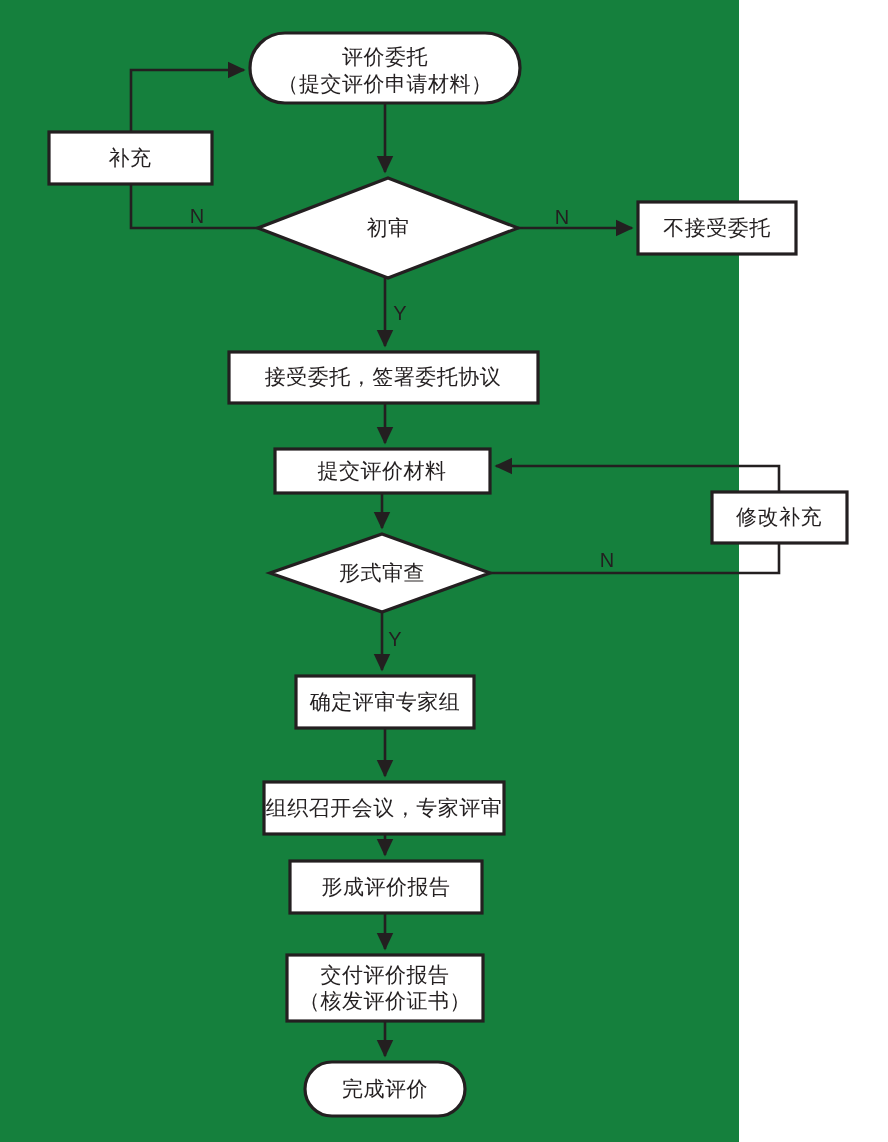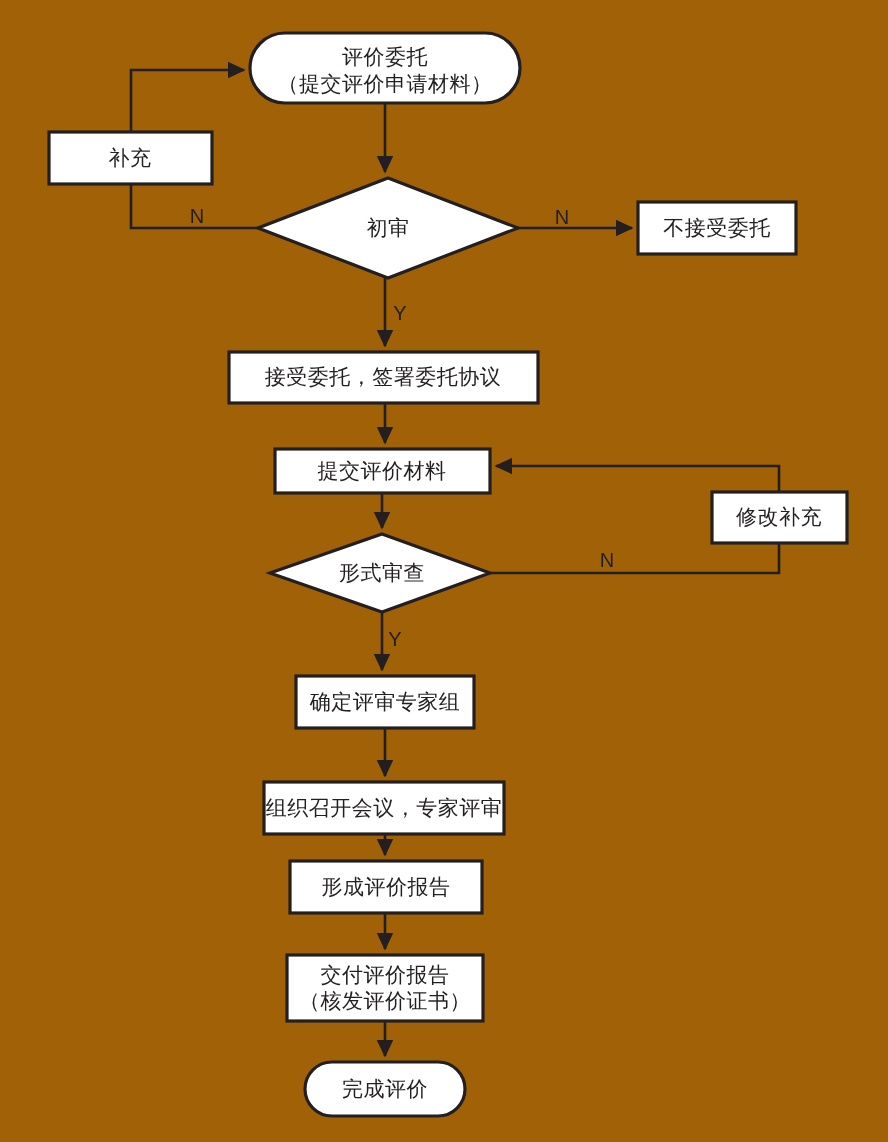--- a/index.html
+++ b/index.html
@@ -8,23 +8,23 @@
     background: #ffffff;
   }
   body {
     width: 888px;
     height: 1142px;
     font-family: "Liberation Sans", "DejaVu Sans", sans-serif;
     overflow: hidden;
   }
   #flow-root {
     position: relative;
-    width: 888px;
+    width: 739px;
     height: 1142px;
-    background: #a16207;
+    background: #15803d;
   }
   svg#flow-svg {
     position: absolute;
     left: 0;
     top: 0;
     width: 888px;
     height: 1142px;
     display: block;
   }
   .shape-stroke {

